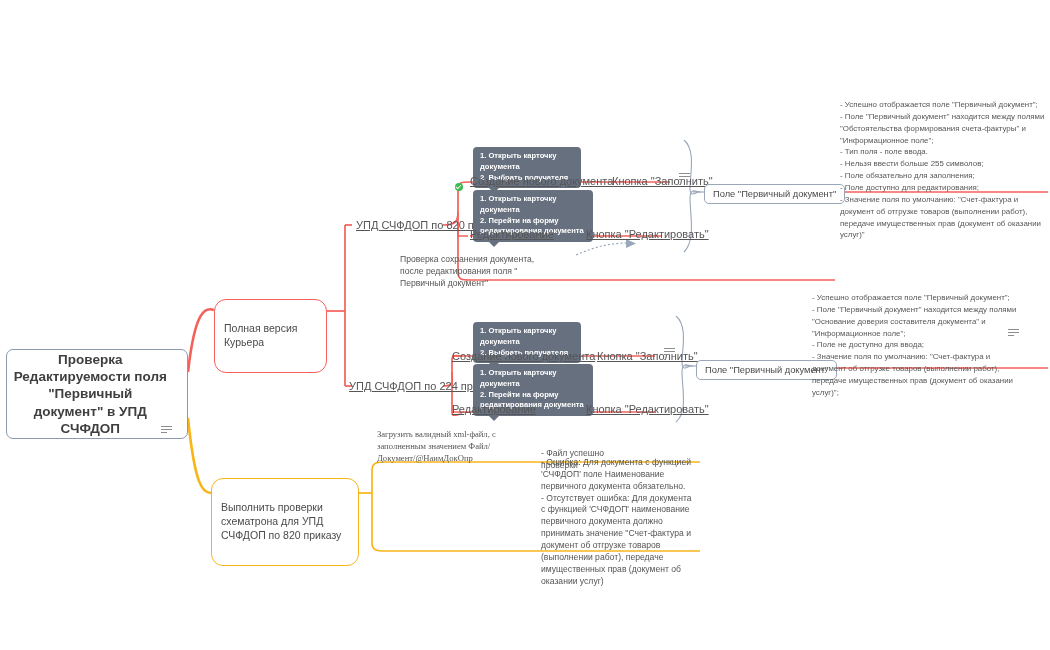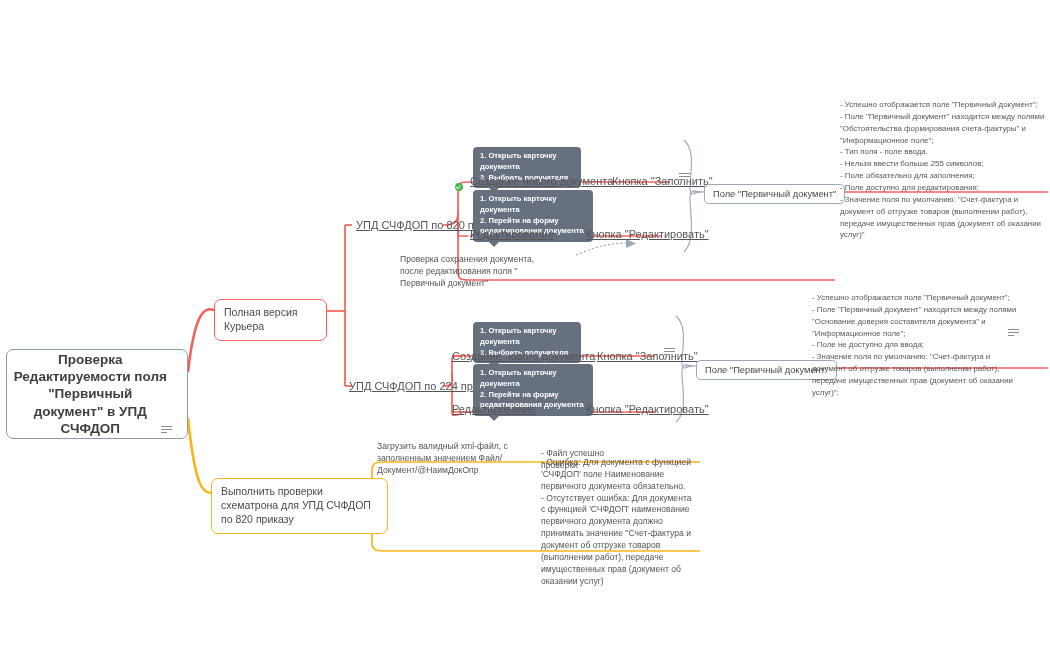--- a/index.html
+++ b/index.html
@@ -22,29 +22,29 @@
     display:flex;align-items:center;justify-content:center;
     text-align:center;
     font-size:13.5px;font-weight:bold;line-height:1.28;color:#3f3f3f;
     padding:4px 16px 4px 6px;
   }
   .root .rtxt{display:block;}
   .root-note{position:absolute;right:7px;top:50%;transform:translateY(-50%);}
 
   
   .branch{
-    border:1.4px solid;border-radius:7px;background:#fff;
+    border:1.4px solid;border-radius:12px;background:#fff;
     font-size:10.5px;line-height:1.32;color:#4a4a4a;
-    padding:6px 9px;
+    padding:22px 9px;
   }
   .branch.red{border-color:#f4605a;}
   .branch.amber{border-color:#f9b518;}
 
   .n-courier{left:214px;top:299px;width:113px;}
-  .n-schema{left:211px;top:478px;width:177px;}
+  .n-schema{left:211px;top:478px;width:148px;}
 
   
   .pill{
     border:1px solid #9aa7b8;border-radius:5px;background:#fff;
     font-size:9.3px;color:#4a4a4a;padding:4px 8px;white-space:nowrap;
   }
   .p-field1{left:704px;top:184px;}
   .p-field2{left:696px;top:360px;}
 
   
@@ -73,21 +73,21 @@
   .l-btn2{left:586px;top:227px;}
 
   .l-create2{left:452px;top:349px;}
   .l-btn3{left:597px;top:349px;}
   .l-edit2{left:452px;top:402px;}
   .l-btn4{left:586px;top:402px;}
 
   .l-save{left:400px;top:254px;width:160px;}
   .l-saveres{left:630px;top:247px;width:190px;}
 
-  .l-valid{left:377px;top:441px;width:145px;}
+  .l-valid{left:377px;top:429px;width:145px;font-family:Liberation Serif, serif;}
   .l-validres{left:541px;top:448px;width:80px;}
   .l-invalid{left:377px;top:530px;width:150px;}
   .l-errres{left:541px;top:457px;width:152px;}
 
   
   .ann{font-size:7.9px;color:#585858;line-height:1.50;}
   .a1{left:840px;top:99px;width:208px;}
   .a2{left:812px;top:292px;width:208px;}
   .a2-note{position:absolute;left:1008px;top:323px;}
 

